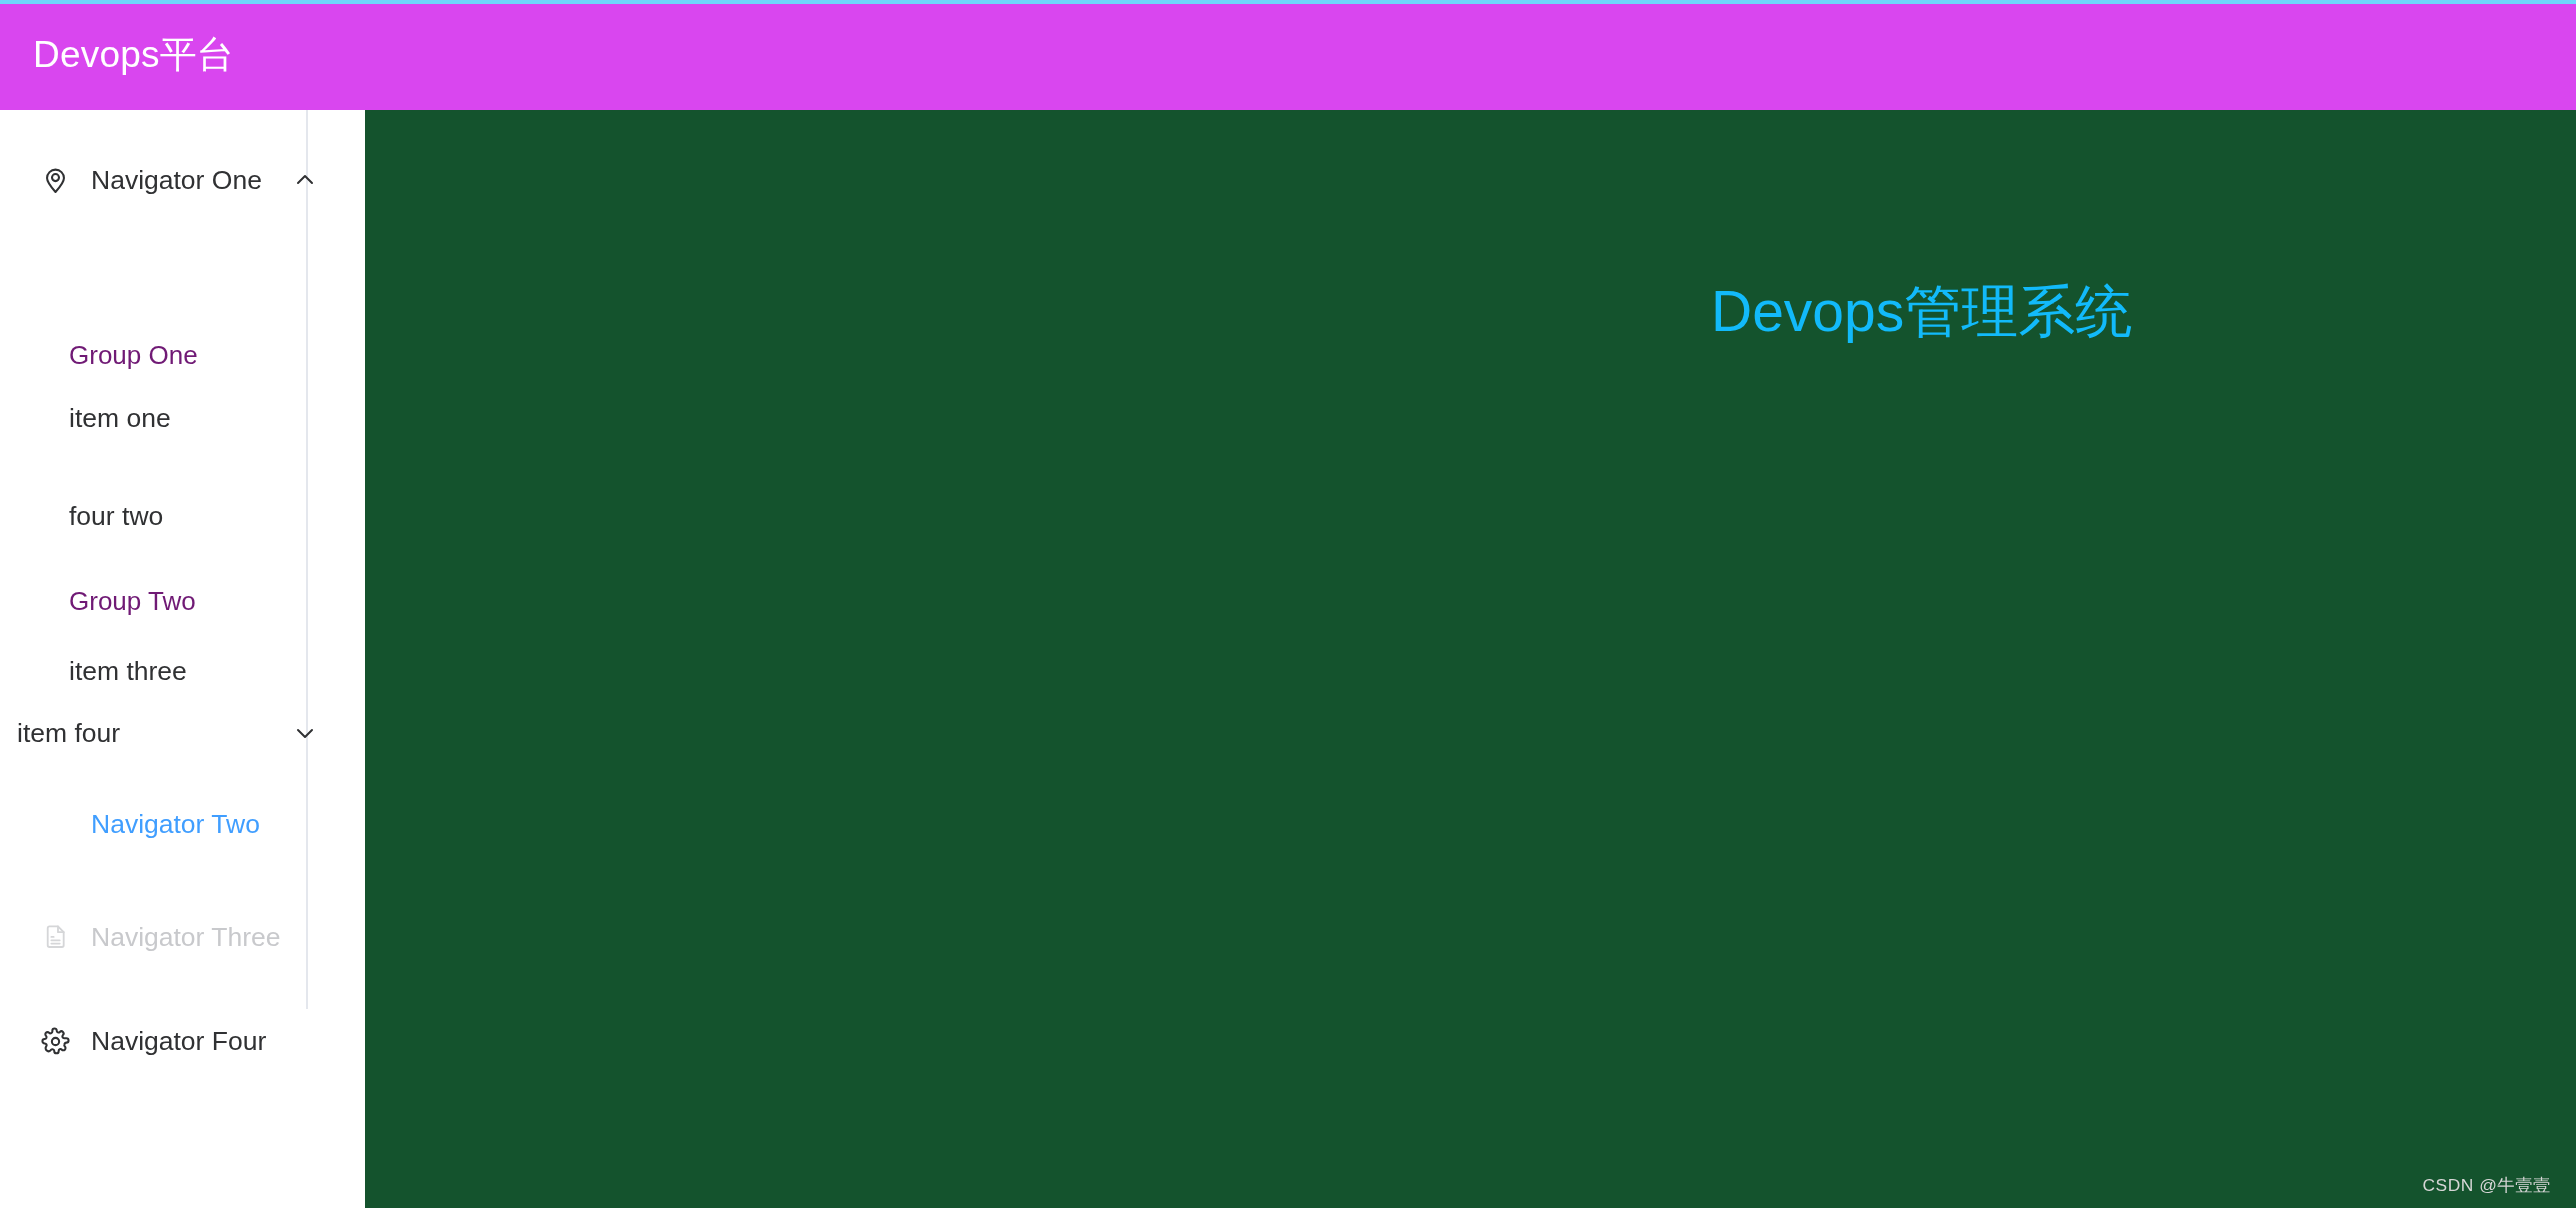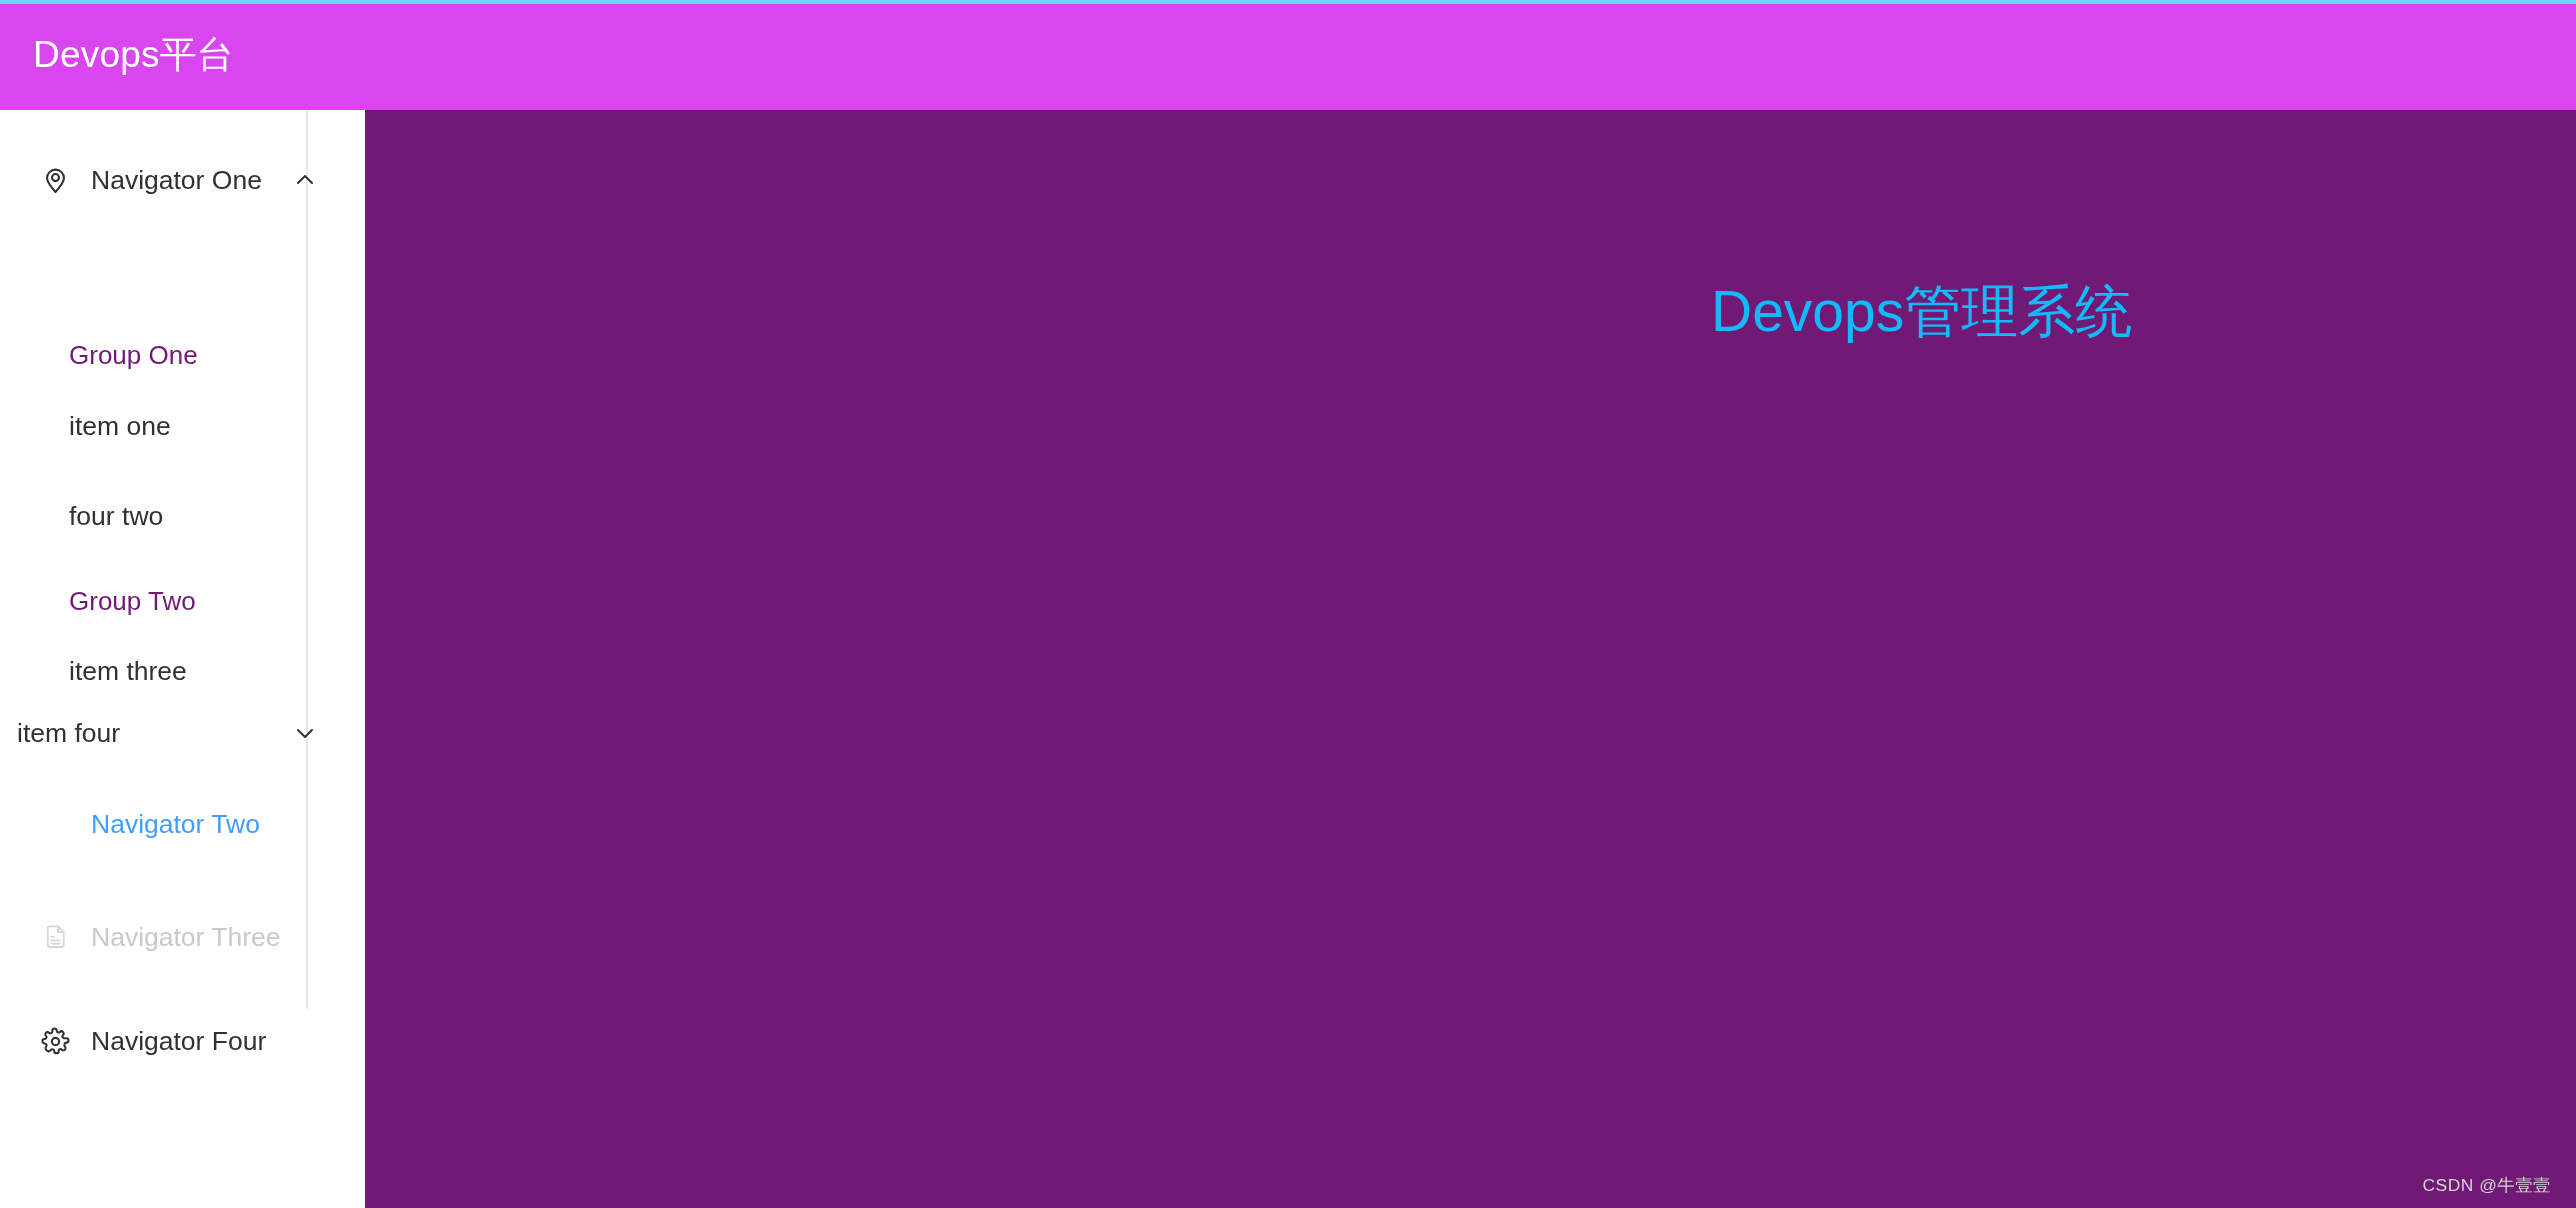--- a/index.html
+++ b/index.html
@@ -129,33 +129,33 @@
   .nav-label.disabled { color: #c8c9cc; }
 
   
   #row-nav-one      { top: 48px;  }
   #row-item-four    { top: 599px; width: 359px; height: 48px; padding-left: 17px; }
   #row-nav-two      { top: 692px; }
   #row-nav-three    { top: 805px; }
   #row-nav-four     { top: 909px; }
 
   #label-group-one  { top: 232px; }
-  #label-item-one   { top: 303px; text-align: right; }
+  #label-item-one   { top: 295px; text-align: right; }
   #label-item-two   { top: 393px; }
   #label-group-two  { top: 478px; }
   #label-item-three { top: 548px; }
 
   
   .main {
     position: absolute;
     top: 110px;
     left: 365px;
     right: 0;
     bottom: 0;
-    background: #701a75;
+    background: #14532d;
     text-decoration: underline;
   }
   .main-title {
     position: absolute;
     left: 1346px;
     top: 135px;
     font-size: 57px;
     color: #12BAFA;
     font-weight: 400;
     white-space: nowrap;

